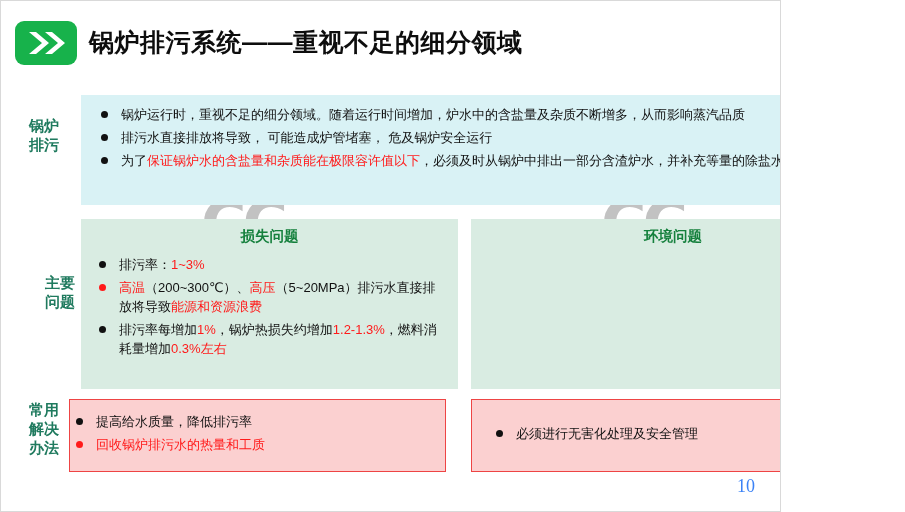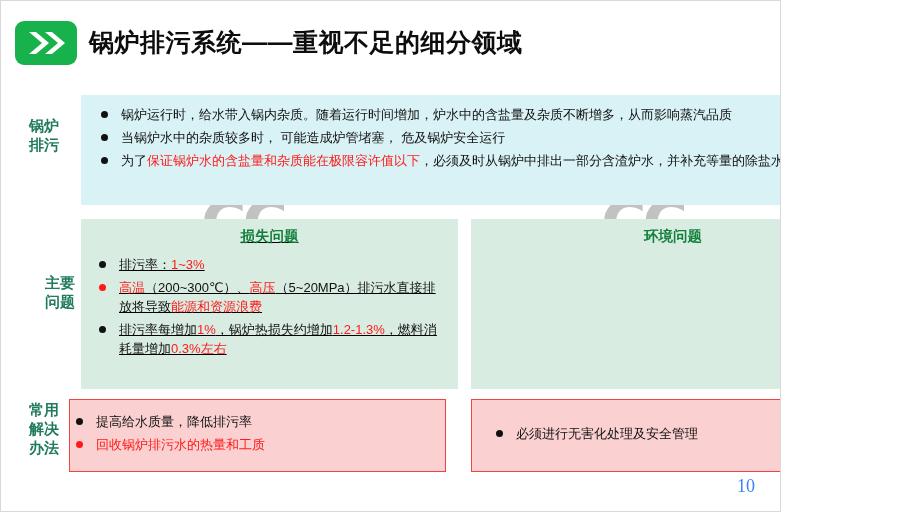--- a/index.html
+++ b/index.html
@@ -136,42 +136,42 @@
   <div class="side-label" style="top:115px;">
     <div>锅炉</div>
     <div>排污</div>
   </div>
 
   <div class="panel panel-cyan" style="left:80px;top:94px;width:808px;height:110px;padding:10px 14px 8px 14px;">
     <ul class="bullets">
 
       <li>
         <span class="dot"></span>
-        <span class="bl">锅炉运行时，给水带入锅内杂质。随着运行时间增加，炉水中的含盐量及杂质不断增多，从而影响蒸汽品质</span>
-      </li>
-
-      <li>
-        <span class="dot"></span>
-        <span class="bl">当锅炉水中的杂质较多时， 可能造成炉管堵塞， 危及锅炉安全运行</span>
+        <span class="bl">锅炉运行时，重视不足的细分领域。随着运行时间增加，炉水中的含盐量及杂质不断增多，从而影响蒸汽品质</span>
+      </li>
+
+      <li>
+        <span class="dot"></span>
+        <span class="bl">排污水直接排放将导致， 可能造成炉管堵塞， 危及锅炉安全运行</span>
       </li>
 
       <li>
         <span class="dot"></span>
         <span class="bl">为了</span><span class="r">保证锅炉水的含盐量和杂质能在极限容许值以下</span><span class="bl">，必须及时从锅炉中排出一部分含渣炉水，并补充等量的除盐水</span>
       </li>
 
     </ul>
   </div>
 
   <div class="side-label" style="top:272px;text-align:right;">
     <div>主要</div>
     <div>问题</div>
   </div>
 
-  <div class="panel panel-green" style="left:80px;top:218px;width:377px;height:170px;padding:8px 12px 8px 12px;text-decoration:underline;">
+  <div class="panel panel-green" style="left:80px;top:218px;width:377px;height:170px;padding:8px 12px 8px 12px;">
     <div class="panel-heading" style="margin-bottom:9px;">损失问题</div>
     <ul class="bullets">
 
       <li>
         <span class="dot"></span>
         <span class="bl">排污率：</span><span class="r">1~3%</span>
       </li>
 
       <li class="red-dot">
         <span class="dot"></span>

